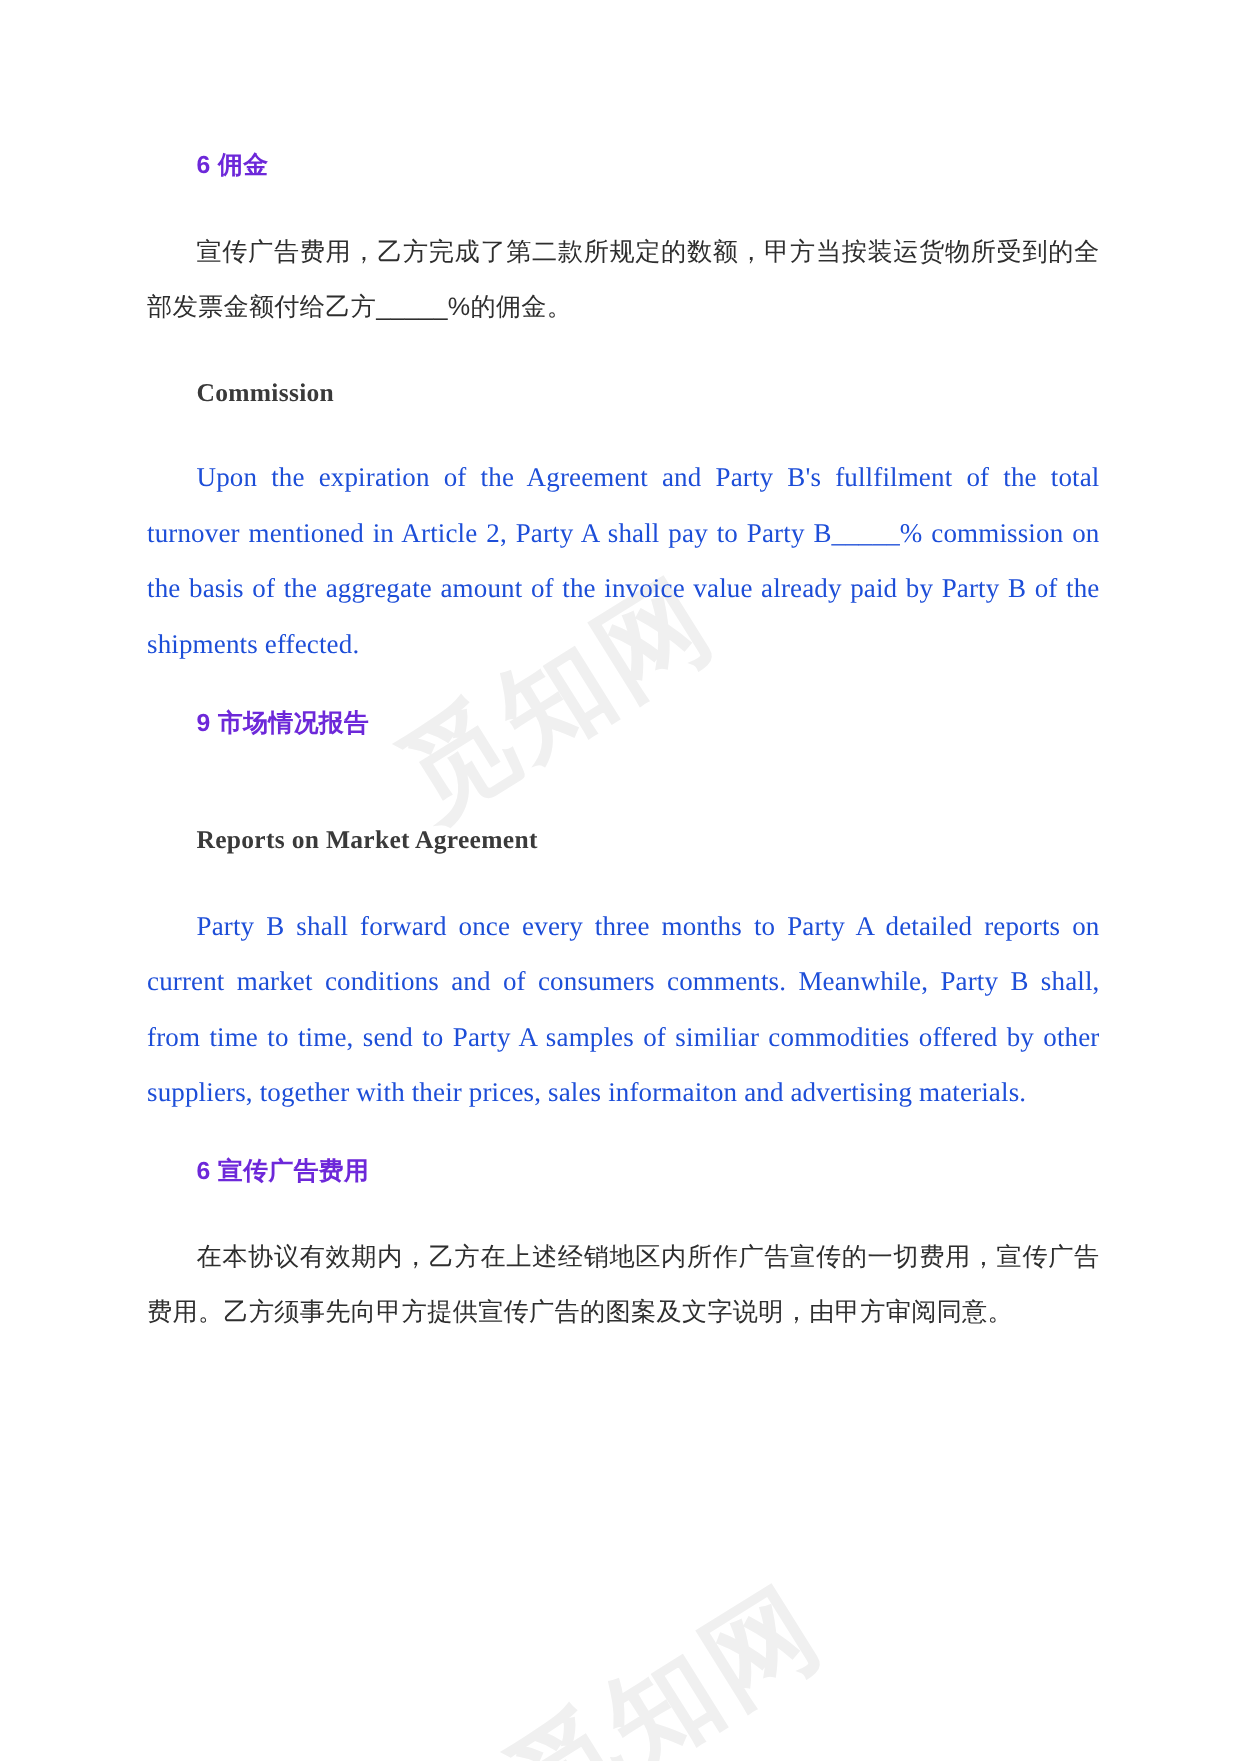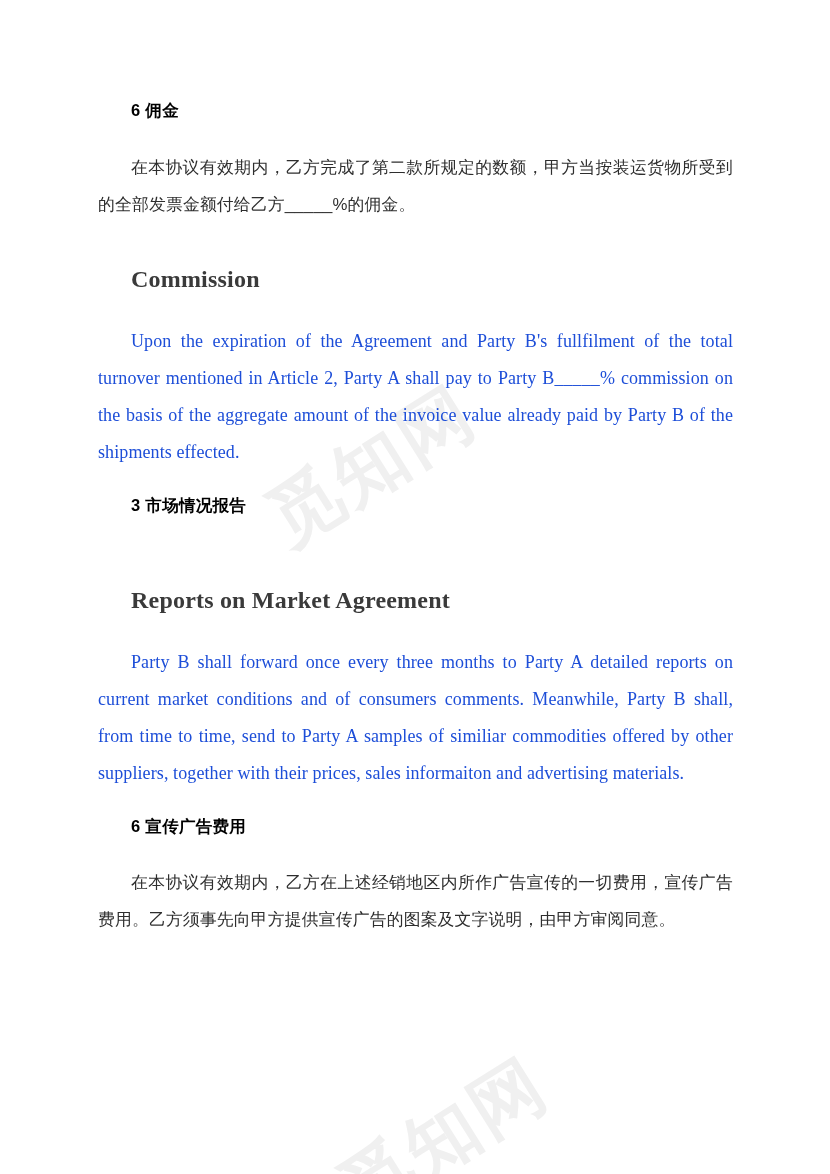--- a/index.html
+++ b/index.html
@@ -52,31 +52,31 @@
   .doc-body {
     position: relative;
     z-index: 1;
     padding: 98px 97px 0 98px;
     box-sizing: border-box;
   }
 
   .heading-cn {
     font-family: "Liberation Sans", "DejaVu Sans", sans-serif;
     font-size: 16.5px;
-    color: #000000;
+    color: #6d28d9;
     margin: 0 0 0 33px;
     line-height: 1.5;
     letter-spacing: 0.3px;
   }
 
   .heading-en {
     font-family: "Liberation Serif", "DejaVu Serif", serif;
-    font-size: 24px;
+    font-size: 17px;
     color: #3a3a3a;
-    margin: 16px 0 0 33px;
+    margin: 4px 0 0 33px;
     line-height: 1.5;
     letter-spacing: 0.2px;
   }
 
   .para-cn {
     font-family: "Liberation Sans", "DejaVu Sans", sans-serif;
     font-size: 16.8px;
     color: #2e2e2e;
     line-height: 37px;
     margin: 0;
@@ -109,35 +109,35 @@
     <div class="watermark wm-bottom">觅知网</div>
   </div>
 
   <div class="doc-body">
 
     <div>
       <h2 class="heading-cn">6 佣金</h2>
 
       <div class="gap-lg"></div>
 
-      <p class="para-cn">在本协议有效期内，乙方完成了第二款所规定的数额，甲方当按装运货物所受到的全部发票金额付给乙方_____%的佣金。</p>
+      <p class="para-cn">宣传广告费用，乙方完成了第二款所规定的数额，甲方当按装运货物所受到的全部发票金额付给乙方_____%的佣金。</p>
 
       <div class="gap-md"></div>
 
       <h3 class="heading-en">Commission</h3>
 
       <div class="gap-lg"></div>
 
       <p class="para-en">Upon the expiration of the Agreement and Party B's fullfilment of the total turnover mentioned in Article 2, Party A shall pay to Party B_____% commission on the basis of the aggregate amount of the invoice value already paid by Party B of the shipments effected.</p>
     </div>
 
     <div class="gap-md"></div>
 
     <div>
-      <h2 class="heading-cn">3 市场情况报告</h2>
+      <h2 class="heading-cn">9 市场情况报告</h2>
 
       <div class="gap-lg"></div>
 
 
       <div class="gap-md"></div>
 
       <h3 class="heading-en">Reports on Market Agreement</h3>
 
       <div class="gap-lg"></div>
 

